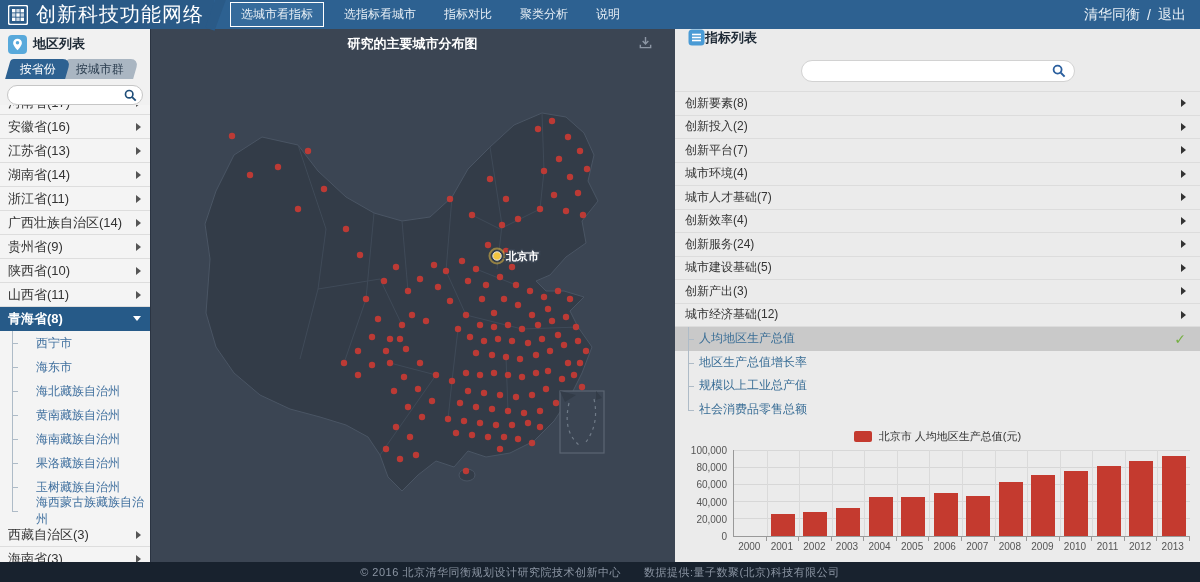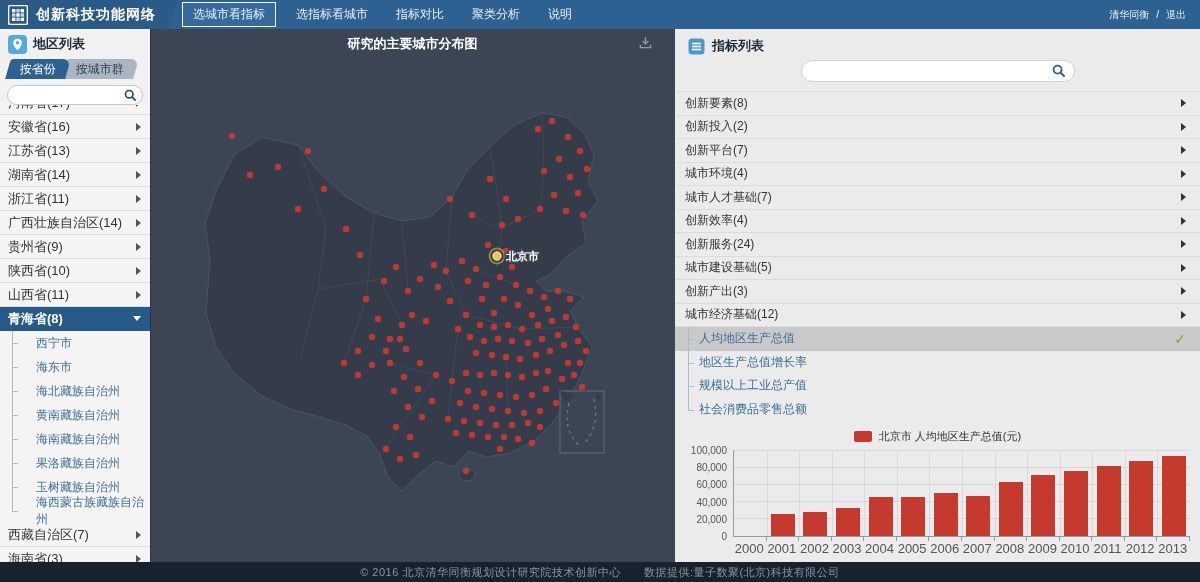--- a/index.html
+++ b/index.html
@@ -4,26 +4,26 @@
 <style>
   html,body{margin:0;padding:0;}
   body{width:1200px;height:582px;position:relative;overflow:hidden;
        font-family:"Liberation Sans","DejaVu Sans",sans-serif;background:#ebebeb;}
   
   .topnav{position:absolute;top:0;left:0;right:0;height:29px;background:#2d6191;z-index:30;
           display:flex;align-items:center;}
   .nav-brand{display:flex;align-items:center;gap:8px;padding:0 10px 0 8px;height:100%;
              background:#2a5a87;position:relative;}
   .nav-slash{width:10px;height:38px;background:#2a5a87;transform:rotate(20deg) translateY(-4px);margin-left:-4px;}
-  .nav-title{color:#fff;font-size:14px;font-weight:bold;letter-spacing:1px;white-space:nowrap;}
+  .nav-title{color:#fff;font-size:20px;font-weight:normal;letter-spacing:1px;white-space:nowrap;}
   .nav-tabs{display:flex;align-items:center;margin-left:10px;height:100%;}
   .nav-tab{color:#e9f0f6;font-size:12px;padding:4px 14px;cursor:pointer;white-space:nowrap;}
   .nav-tab.active{border:1px solid #fff;background:#356b9c;padding:3px 10px;margin-right:6px;}
   .nav-right{margin-left:auto;display:flex;gap:7px;align-items:center;padding-right:14px;
-             color:#e9f0f6;font-size:10px;}
+             color:#e9f0f6;font-size:14px;}
   
   .sidebar{position:absolute;left:0;top:29px;bottom:20px;width:150px;background:#f1f1f1;
            overflow:hidden;z-index:20;border-right:1px solid #2b3442;}
   .sb-top{position:absolute;top:0;left:0;right:0;height:76px;background:#f1f1f1;z-index:2;}
   .sb-header{height:30px;display:flex;align-items:center;gap:6px;padding-left:8px;}
   .sb-pin{width:19px;height:19px;border-radius:4px;background:#58a9db;display:flex;
           align-items:center;justify-content:center;flex:0 0 auto;}
   .sb-title{font-weight:bold;font-size:13px;color:#1e2a36;}
   .sb-tabs{display:flex;padding-left:8px;height:20px;}
   .sb-tab{transform:skewX(-16deg);border-radius:3px 8px 0 0;padding:2px 12px;margin-right:-4px;
@@ -48,21 +48,21 @@
   .sb-sub::before{content:'';position:absolute;left:12px;top:0;height:100%;border-left:1px solid #aebbc7;}
   .sb-sub.last::before{height:12px;}
   .sb-sub::after{content:'';position:absolute;left:12px;top:12px;width:6px;border-top:1px solid #aebbc7;}
   
   .map{position:absolute;left:150px;right:525px;top:29px;bottom:20px;background:#3b4553;z-index:10;}
   .map-title{position:absolute;top:6px;left:0;width:100%;text-align:center;color:#fff;
              font-weight:bold;font-size:13px;z-index:3;}
   .dl-icon{position:absolute;top:6px;right:22px;z-index:3;cursor:pointer;}
   
   .rp{position:absolute;right:0;top:29px;bottom:20px;width:525px;background:#ebebeb;z-index:20;}
-  .rp-header{height:26px;display:flex;align-items:flex-end;gap:7px;padding-left:13px;}
+  .rp-header{height:26px;display:flex;align-items:flex-start;padding-left:13px;}
   .rp-title{font-weight:bold;font-size:13px;color:#1e2a36;}
   .rp-search{position:relative;width:272px;height:20px;margin:5px auto 8px;background:#fff;
              border:1px solid #d2d2d2;border-radius:11px;}
   .rp-search input{position:absolute;inset:0 26px 0 10px;border:0;outline:0;background:transparent;font-size:11px;}
   .rp-list{position:absolute;top:62px;left:0;right:0;border-top:1px solid #dcdcdc;}
   .rp-row{height:23.5px;box-sizing:border-box;display:flex;align-items:center;justify-content:space-between;
           padding:0 14px 0 10px;font-size:12px;color:#333;border-bottom:1px solid #dcdcdc;cursor:pointer;}
   .rp-row .tri-r{border-left-color:#333;}
   .rp-sub{height:23.5px;box-sizing:border-box;display:flex;align-items:center;justify-content:space-between;
           font-size:12px;color:#3a6e96;padding:0 14px 0 24px;position:relative;cursor:pointer;}
@@ -75,21 +75,21 @@
   .chart{position:absolute;left:0;right:0;top:391px;bottom:0;}
   .legend{height:20px;padding-top:6px;display:flex;justify-content:center;align-items:center;gap:7px;}
   .legend-swatch{width:18px;height:11px;border-radius:2px;}
   .legend-label{font-size:11px;color:#333;}
   .plot{position:absolute;left:58px;right:10px;top:30px;height:86px;
         border-left:1px solid #999;border-bottom:1px solid #999;}
   .gridline-h{position:absolute;left:0;right:0;height:1px;background:#d7d7d7;}
   .gridline-v{position:absolute;top:0;bottom:0;width:1px;background:#dadada;}
   .bar{position:absolute;bottom:0;background:#c43a2f;}
   .ylabel{position:absolute;left:0;width:52px;text-align:right;font-size:10px;color:#555;}
-  .xlabel{position:absolute;top:121px;font-size:13px;color:#555;text-align:center;}
+  .xlabel{position:absolute;top:121px;font-size:10px;color:#555;text-align:center;}
   .xtick{position:absolute;width:1px;height:4px;background:#999;top:117px;}
   
   .footer{position:absolute;left:0;right:0;bottom:0;height:20px;background:#18222e;color:#8b95a3;
           font-size:11px;display:flex;align-items:center;justify-content:center;letter-spacing:.5px;z-index:40;}
 </style>
 </head>
 <body>
 
 <div class="topnav">
   <div class="nav-brand">
@@ -166,21 +166,21 @@
       </div>
       <div class="sb-sub">西宁市</div>
       <div class="sb-sub">海东市</div>
       <div class="sb-sub">海北藏族自治州</div>
       <div class="sb-sub">黄南藏族自治州</div>
       <div class="sb-sub">海南藏族自治州</div>
       <div class="sb-sub">果洛藏族自治州</div>
       <div class="sb-sub">玉树藏族自治州</div>
       <div class="sb-sub last">海西蒙古族藏族自治州</div>
       <div class="sb-row">
-        <span>西藏自治区(7)</span>
+        <span>西藏自治区(3)</span>
         <span class="tri-r"></span>
       </div>
       <div class="sb-row">
         <span>海南省(3)</span>
         <span class="tri-r"></span>
       </div>
     </div>
   <div class="sb-top">
     <div class="sb-header">
       <span class="sb-pin">

